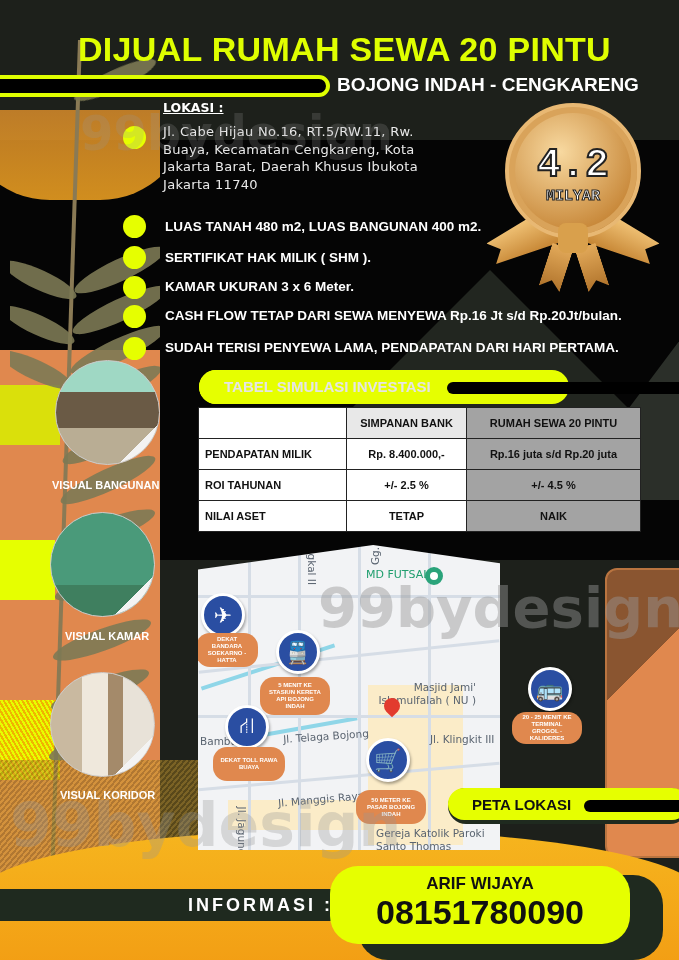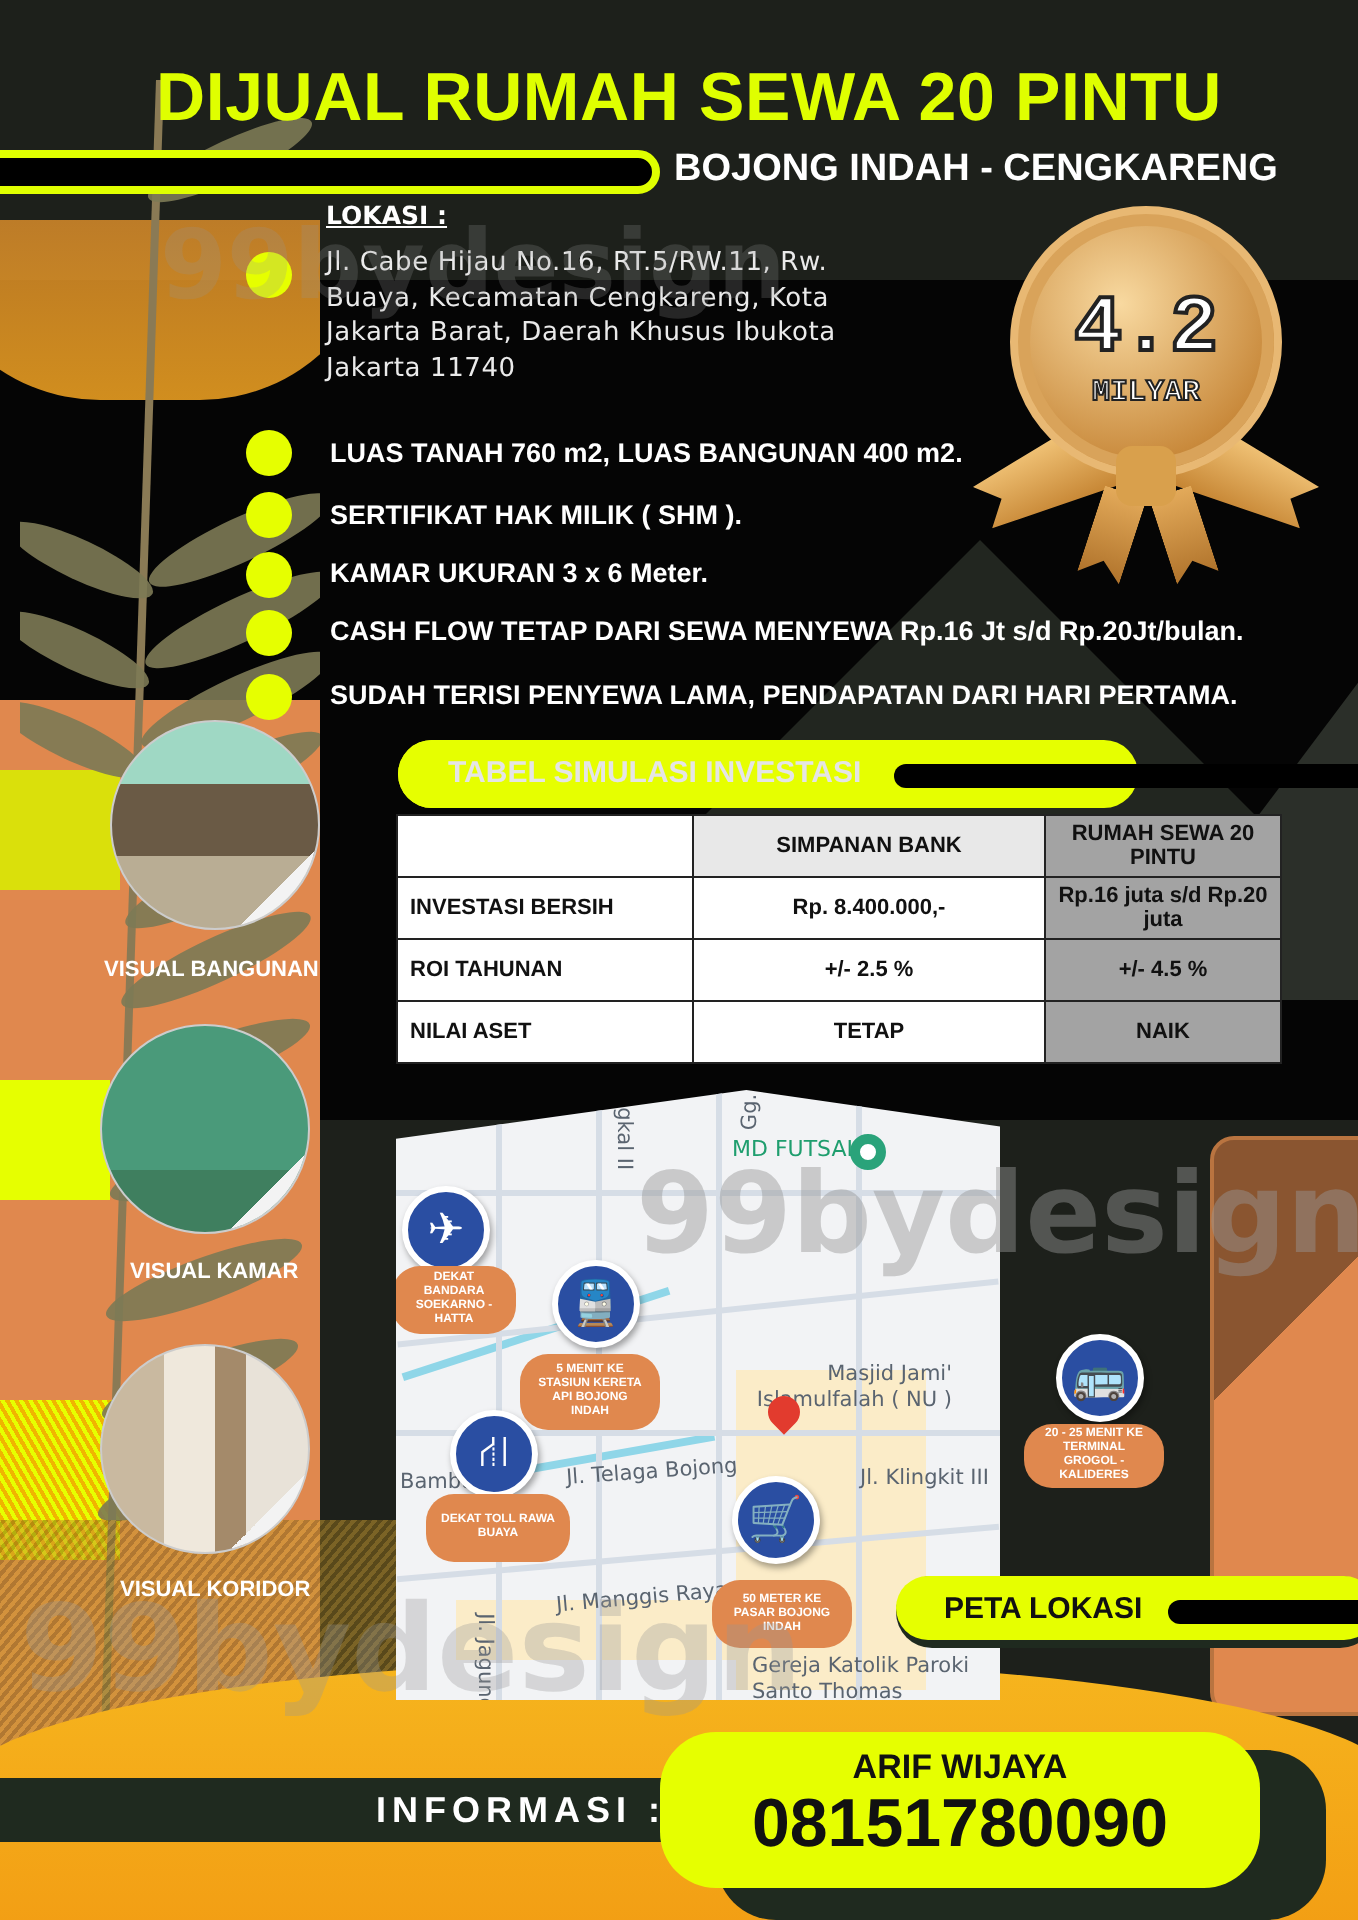--- a/index.html
+++ b/index.html
@@ -49,21 +49,21 @@
   .tail { position: absolute; top: 150px; width: 22px; height: 45px; background: linear-gradient(180deg,#e3aa5a,#b0732b); }
   .tail.l { left: 62px; transform: rotate(18deg); clip-path: polygon(0 0,100% 0,100% 100%,50% 80%,0 100%); }
   .tail.r { left: 98px; transform: rotate(-18deg); clip-path: polygon(0 0,100% 0,100% 100%,50% 80%,0 100%); }
 
   
   .section-pill { position: absolute; background: #e6ff00; border-radius: 18px; color: #111; font-family: "Liberation Sans", sans-serif; font-weight: bold; }
   .pill-line { position: absolute; background: #000; border-radius: 8px; height: 12px; }
   .inv-table { position: absolute; left: 198px; top: 407px; width: 443px; border-collapse: collapse; background: #fff; font-family: "Liberation Sans", sans-serif; font-weight: bold; font-size: 11px; color: #111; }
   .inv-table td { border: 1px solid #222; height: 31px; text-align: center; }
   .inv-table td:first-child { text-align: left; padding-left: 6px; width: 148px; }
-  .inv-table td:nth-child(2) { width: 176px; }
+  .inv-table td:nth-child(2) { width: 120px; }
   .inv-table .hdr-bank { background: #e8e8e8; }
   .inv-table .lime { background: #a3a3a3; }
 
   
   .photo { position: absolute; width: 105px; height: 105px; border-radius: 50%; overflow: hidden; border: 1px solid #ccc; }
   .photo .curl { position: absolute; right: 0; bottom: 0; width: 40px; height: 40px; background: linear-gradient(135deg, transparent 50%, #f3f3f3 50%); }
   .photo-cap { position: absolute; color: #fff; font-family: "Liberation Sans", sans-serif; font-weight: bold; font-size: 11px; white-space: nowrap; }
 
   
   .map { position: absolute; left: 198px; top: 545px; width: 302px; height: 305px; background: #f2f3f5; overflow: hidden; clip-path: polygon(0 8%, 58% 0, 100% 6%, 100% 100%, 0 100%); }
@@ -128,21 +128,21 @@
 
   <div class="title">DIJUAL RUMAH SEWA 20 PINTU</div>
   <div class="sub-bar"></div>
   <div class="subtitle">BOJONG INDAH - CENGKARENG</div>
 
   <div class="bullet-dot" style="top:126px"></div>
   <div class="loc-label">LOKASI :</div>
   <div class="loc-text">Jl. Cabe Hijau No.16, RT.5/RW.11, Rw. Buaya, Kecamatan Cengkareng, Kota Jakarta Barat, Daerah Khusus Ibukota Jakarta 11740</div>
 
   <div class="bullet-dot" style="top:215px"></div>
-  <div class="bullet-text" style="top:219px">LUAS TANAH 760 m2, LUAS BANGUNAN 400 m2.</div>
+  <div class="bullet-text" style="top:219px">LUAS TANAH 480 m2, LUAS BANGUNAN 400 m2.</div>
   <div class="bullet-dot" style="top:246px"></div>
   <div class="bullet-text" style="top:250px">SERTIFIKAT HAK MILIK ( SHM ).</div>
   <div class="bullet-dot" style="top:276px"></div>
   <div class="bullet-text" style="top:279px">KAMAR UKURAN 3 x 6 Meter.</div>
   <div class="bullet-dot" style="top:305px"></div>
   <div class="bullet-text" style="top:308px">CASH FLOW TETAP DARI SEWA MENYEWA Rp.16 Jt s/d Rp.20Jt/bulan.</div>
   <div class="bullet-dot" style="top:337px"></div>
   <div class="bullet-text" style="top:340px">SUDAH TERISI PENYEWA LAMA, PENDAPATAN DARI HARI PERTAMA.</div>
 
   <div class="medal">
@@ -163,21 +163,21 @@
   <div style="position:absolute; left:224px; top:378px; font-family:'Liberation Sans',sans-serif; font-weight:bold; font-size:15px; color:#e5e5e5;">TABEL SIMULASI INVESTASI</div>
 
   <table class="inv-table">
     <tbody>
         <tr>
       <td></td>
       <td class="hdr-bank">SIMPANAN BANK</td>
       <td class="lime">RUMAH SEWA 20 PINTU</td>
     </tr>
     <tr>
-      <td>INVESTASI BERSIH</td>
+      <td>PENDAPATAN MILIK</td>
       <td>Rp. 8.400.000,-</td>
       <td class="lime">Rp.16 juta s/d Rp.20 juta</td>
     </tr>
     <tr>
       <td>ROI TAHUNAN</td>
       <td>+/- 2.5 %</td>
       <td class="lime">+/- 4.5 %</td>
     </tr>
     <tr>
       <td>NILAI ASET</td>

